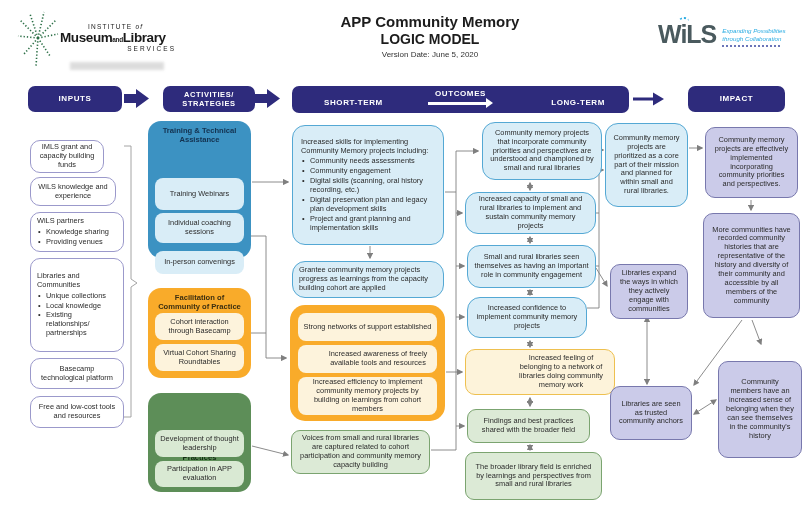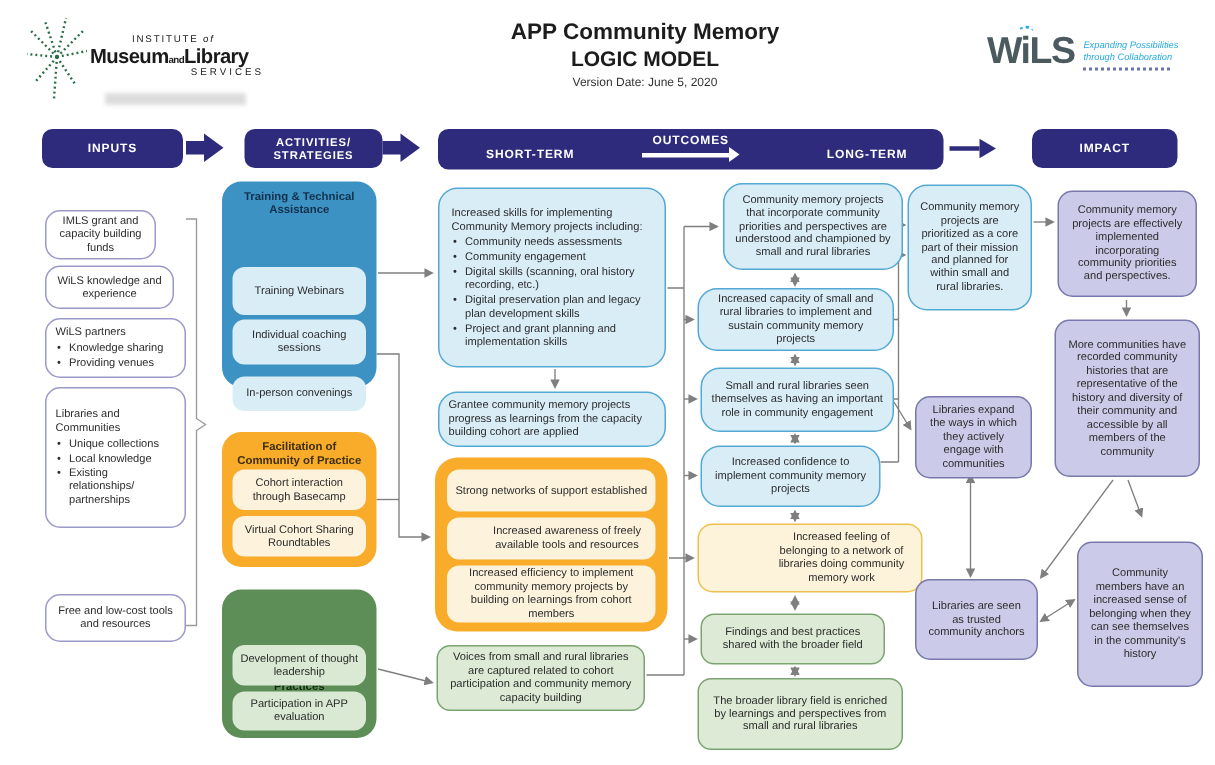--- a/index.html
+++ b/index.html
@@ -182,20 +182,21 @@
     </ul>
   </div>
   <div class="box inputb col" style="left:30px;top:258px;width:94px;height:94px;">
     <div>Libraries and Communities</div>
     <ul>
       <li>Unique collections</li>
       <li>Local knowledge</li>
       <li>Existing relationships/ partnerships</li>
     </ul>
   </div>
+  <div class="box inputb" style="left:30px;top:358px;width:94px;height:31px;">Basecamp technological platform</div>
   <div class="box inputb" style="left:30px;top:396px;width:94px;height:32px;">Free and low-cost tools and resources</div>
 
   <div class="group g-blue" style="left:148px;top:121px;width:103px;height:137px;">
     <div class="gtitle gt-blue">Training &amp; Technical Assistance</div>
     <div class="subbox sb-blue" style="top:29px;height:32px;">Training Webinars</div>
     <div class="subbox sb-blue" style="top:64px;height:30px;">Individual coaching sessions</div>
     <div class="subbox sb-blue" style="top:102px;height:23px;">In-person convenings</div>
   </div>
   <div class="group g-orange" style="left:148px;top:288px;width:103px;height:90px;">
     <div class="gtitle gt-orange">Facilitation of Community of Practice</div>

